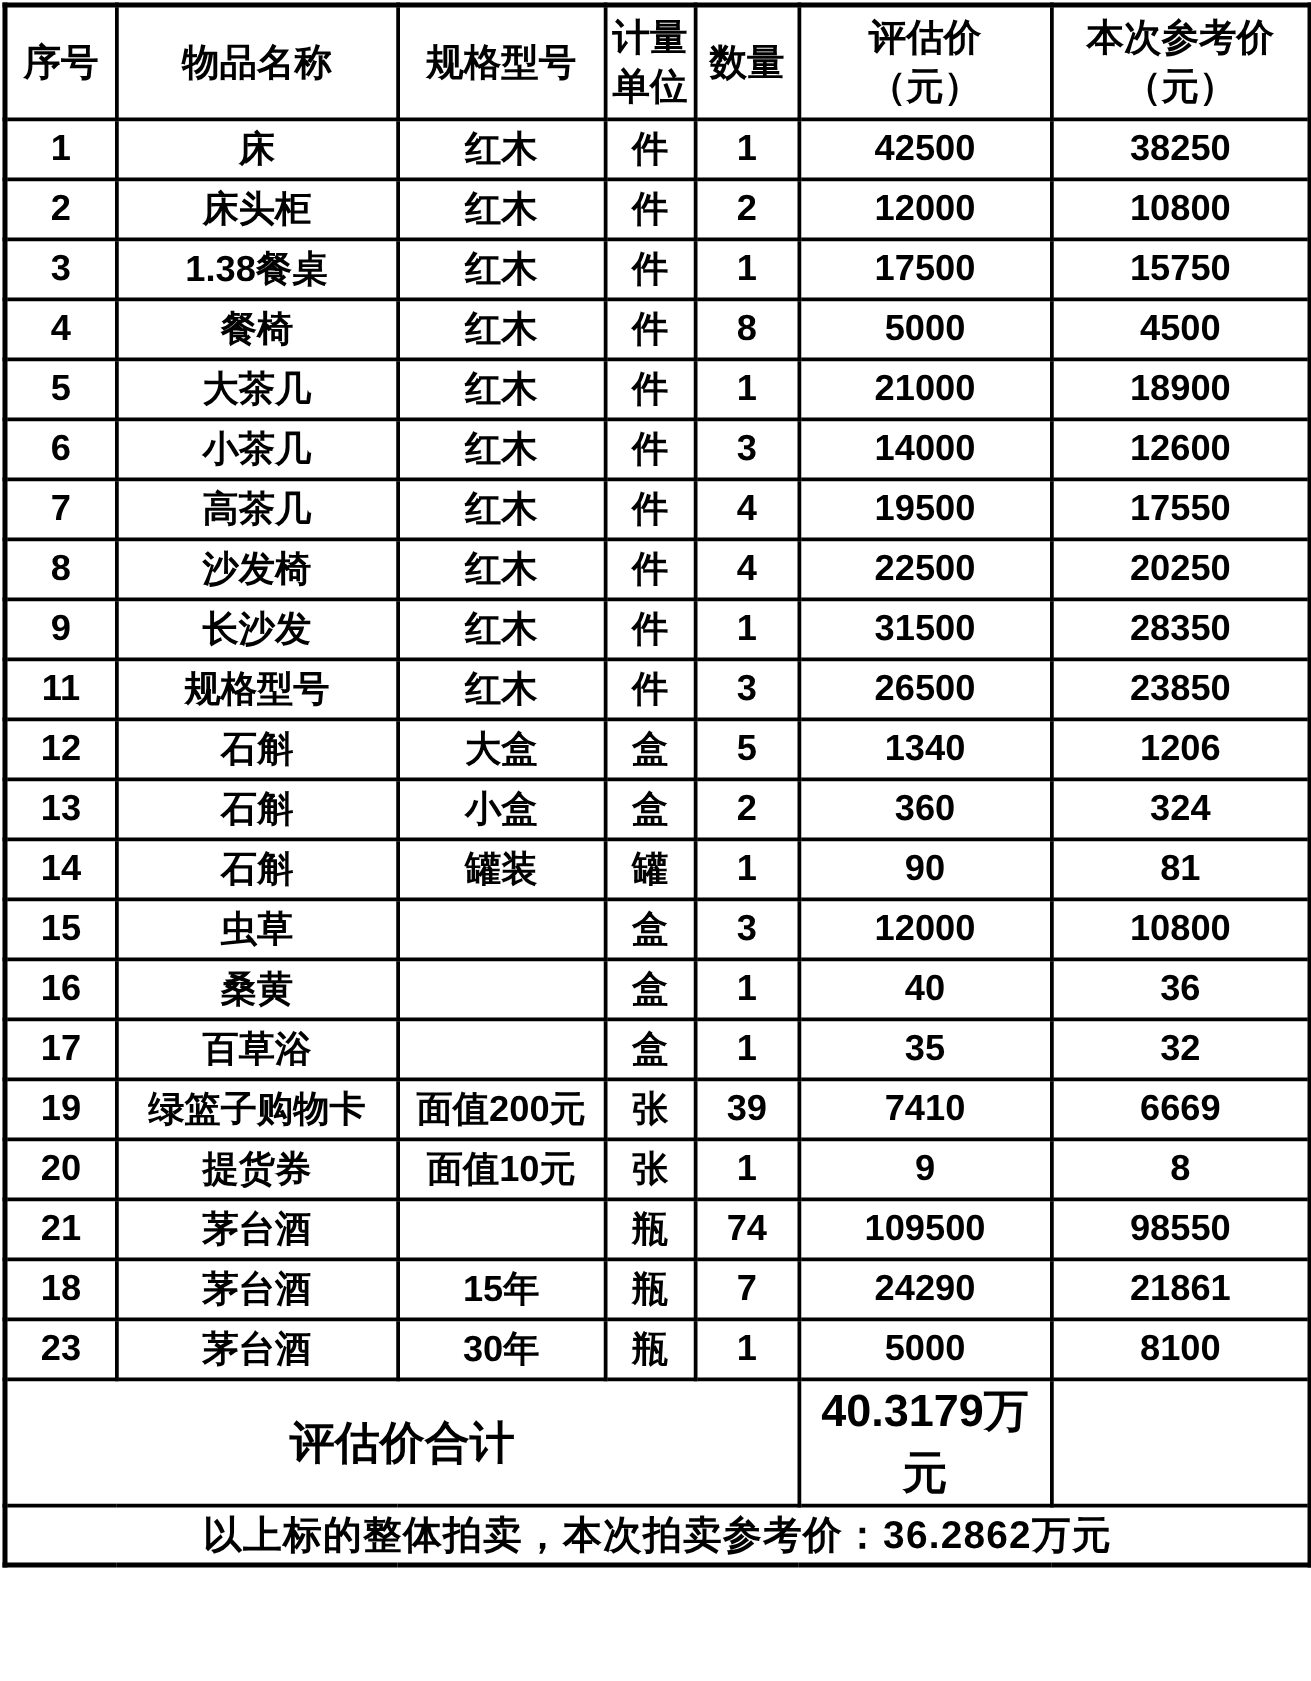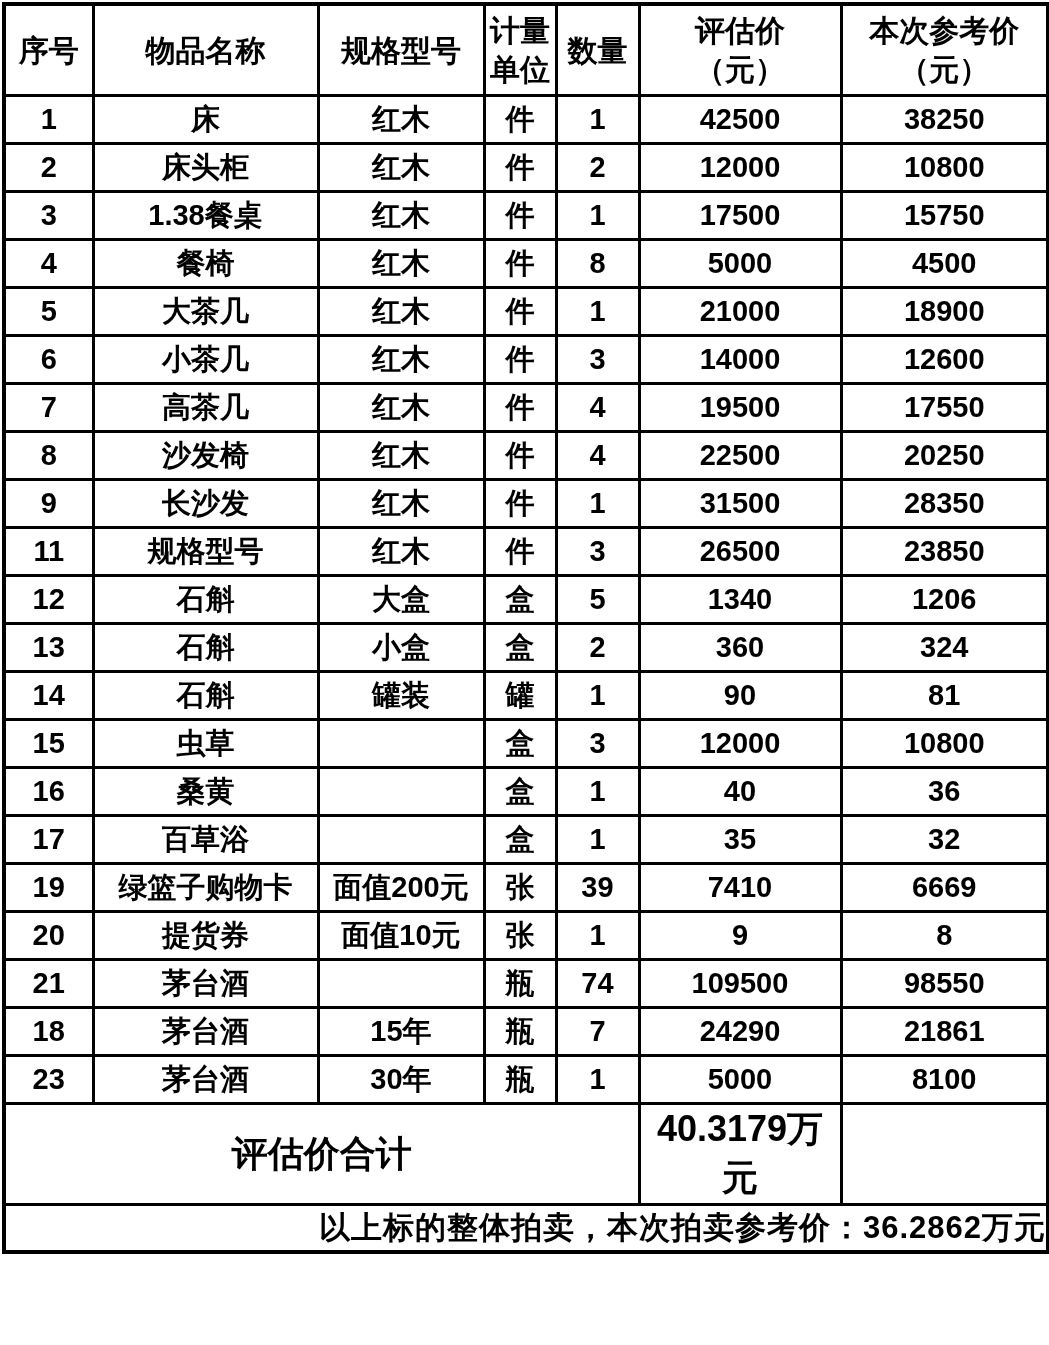--- a/index.html
+++ b/index.html
@@ -45,21 +45,20 @@
     height: 45px;
     font-size: 29px;
   }
   tfoot td {
     height: 44px;
     font-size: 36px;
   }
   tfoot td.footer-note {
     font-size: 31px;
     letter-spacing: 1px;
-    text-align: right;
   }
 </style>
 </head>
 <body>
 
 <div class="doc">
   <table class="items">
     <colgroup>
       <col style="width:89px">
       <col style="width:225px">

